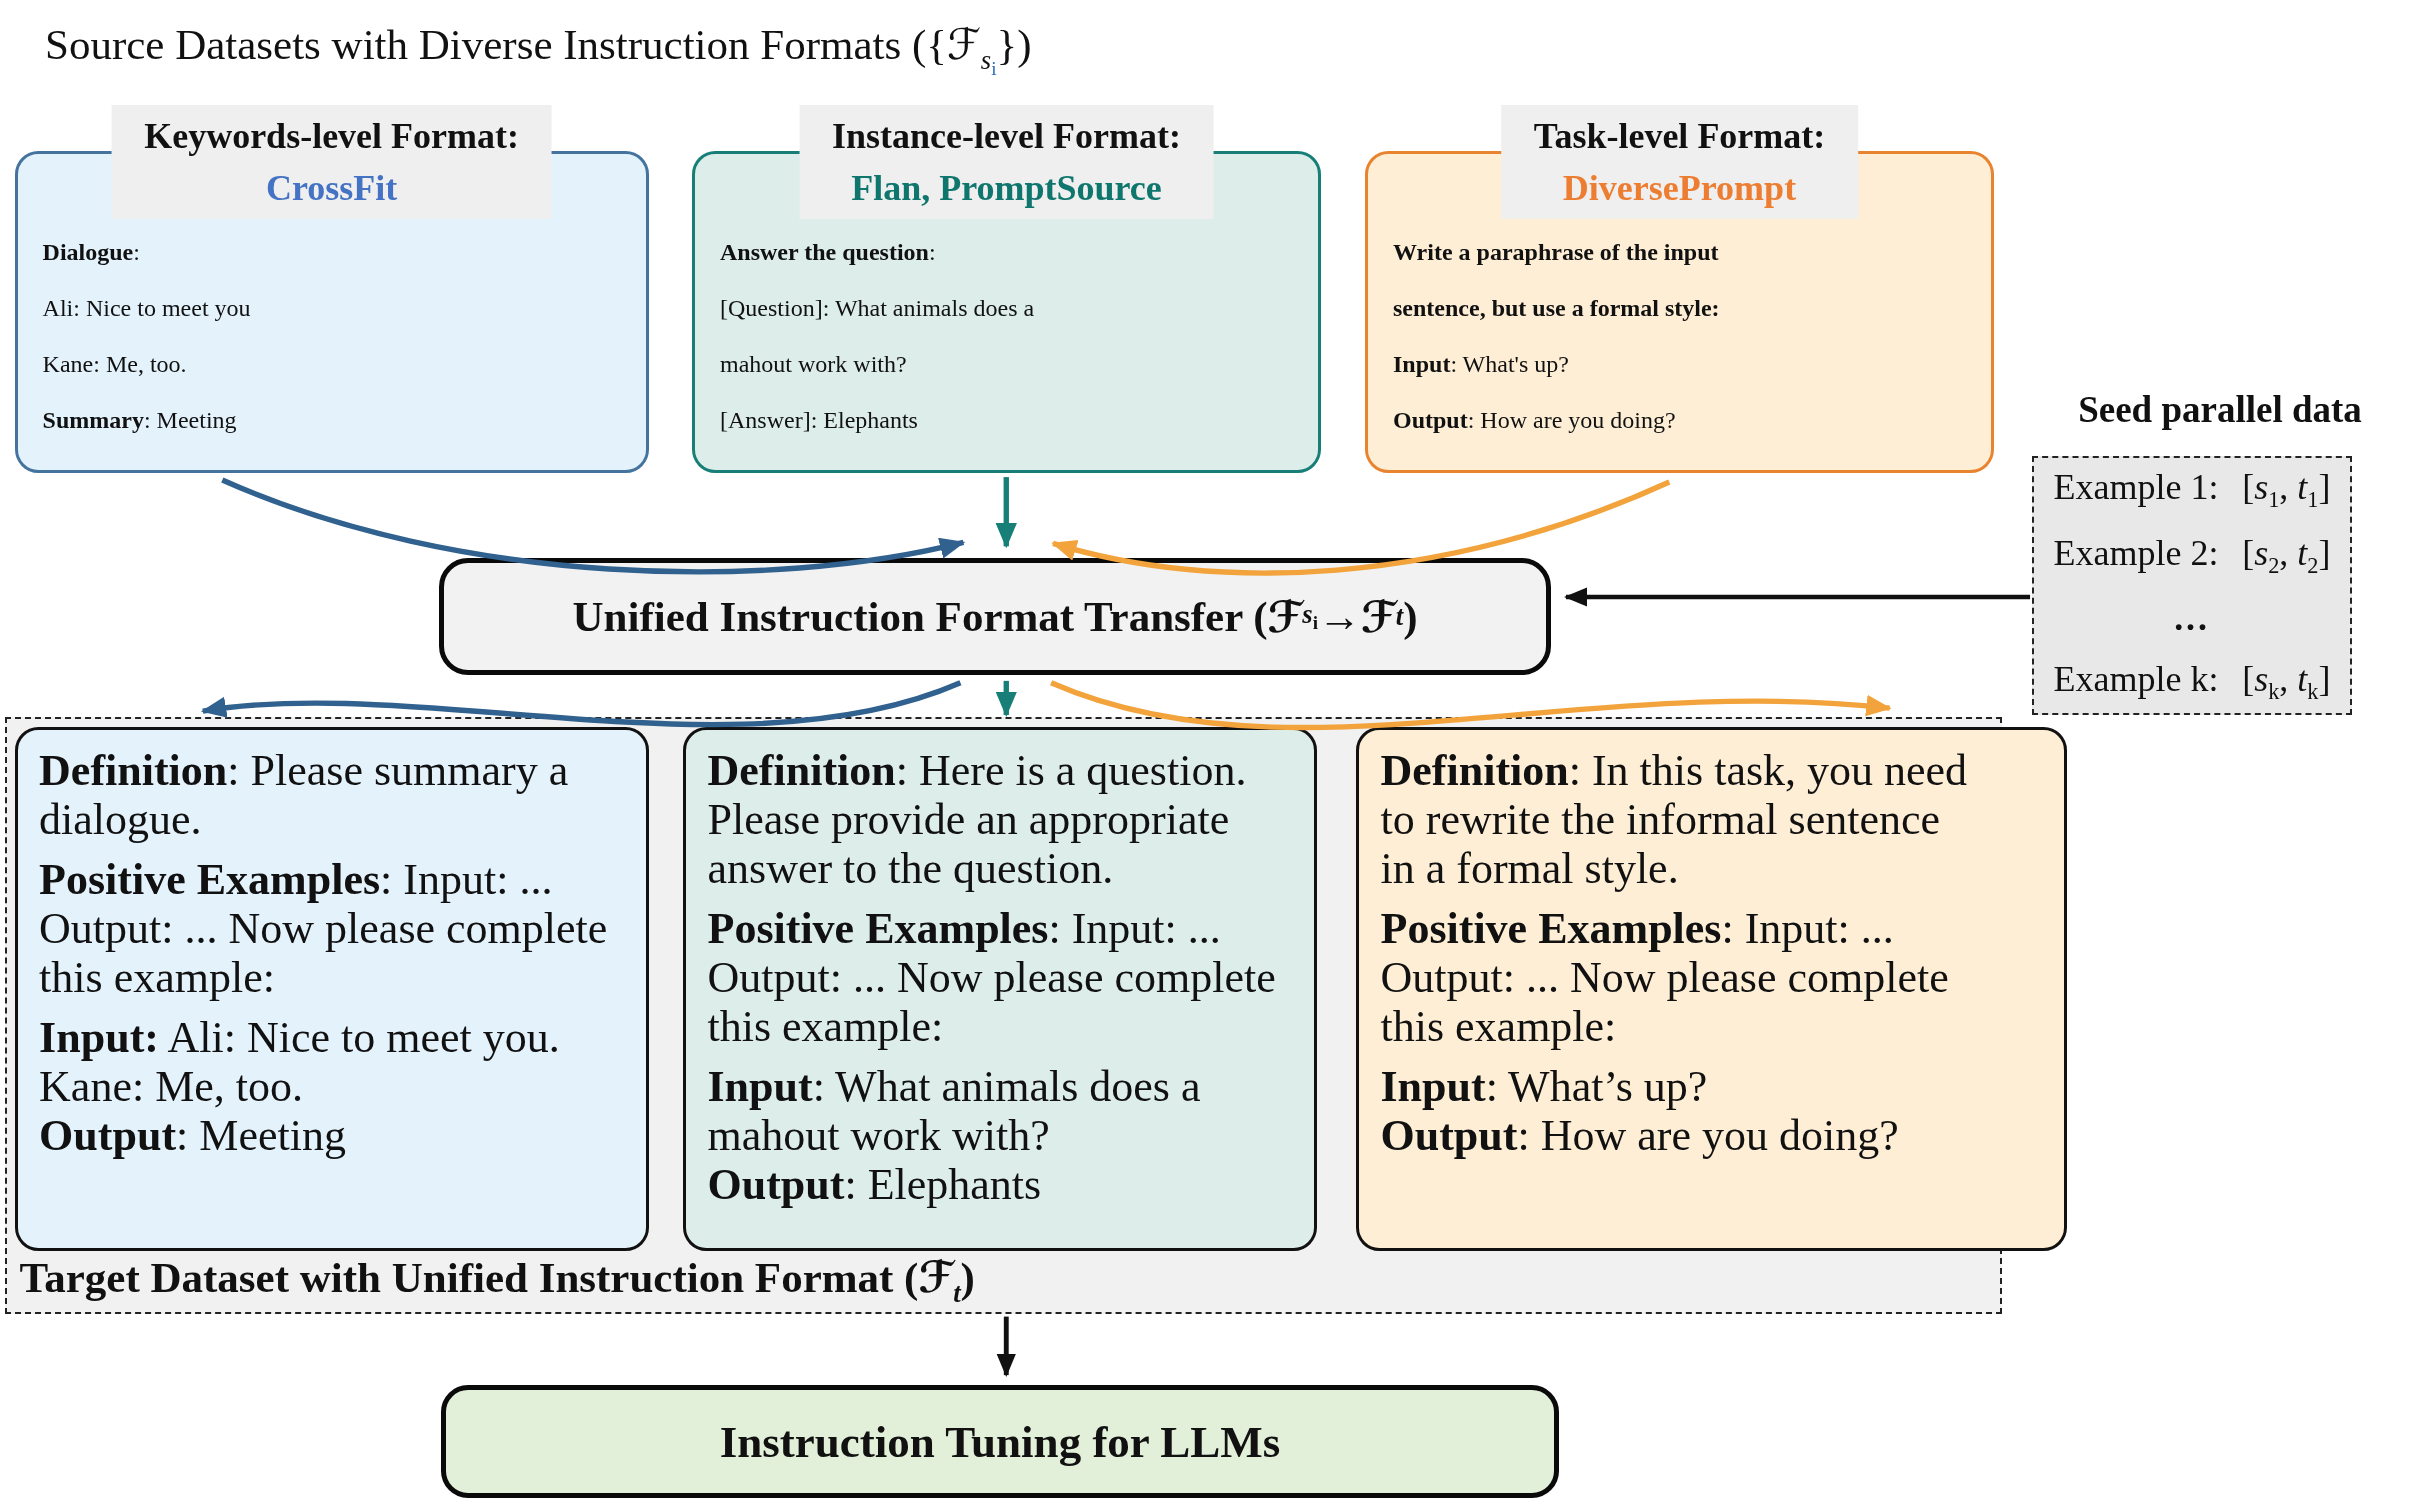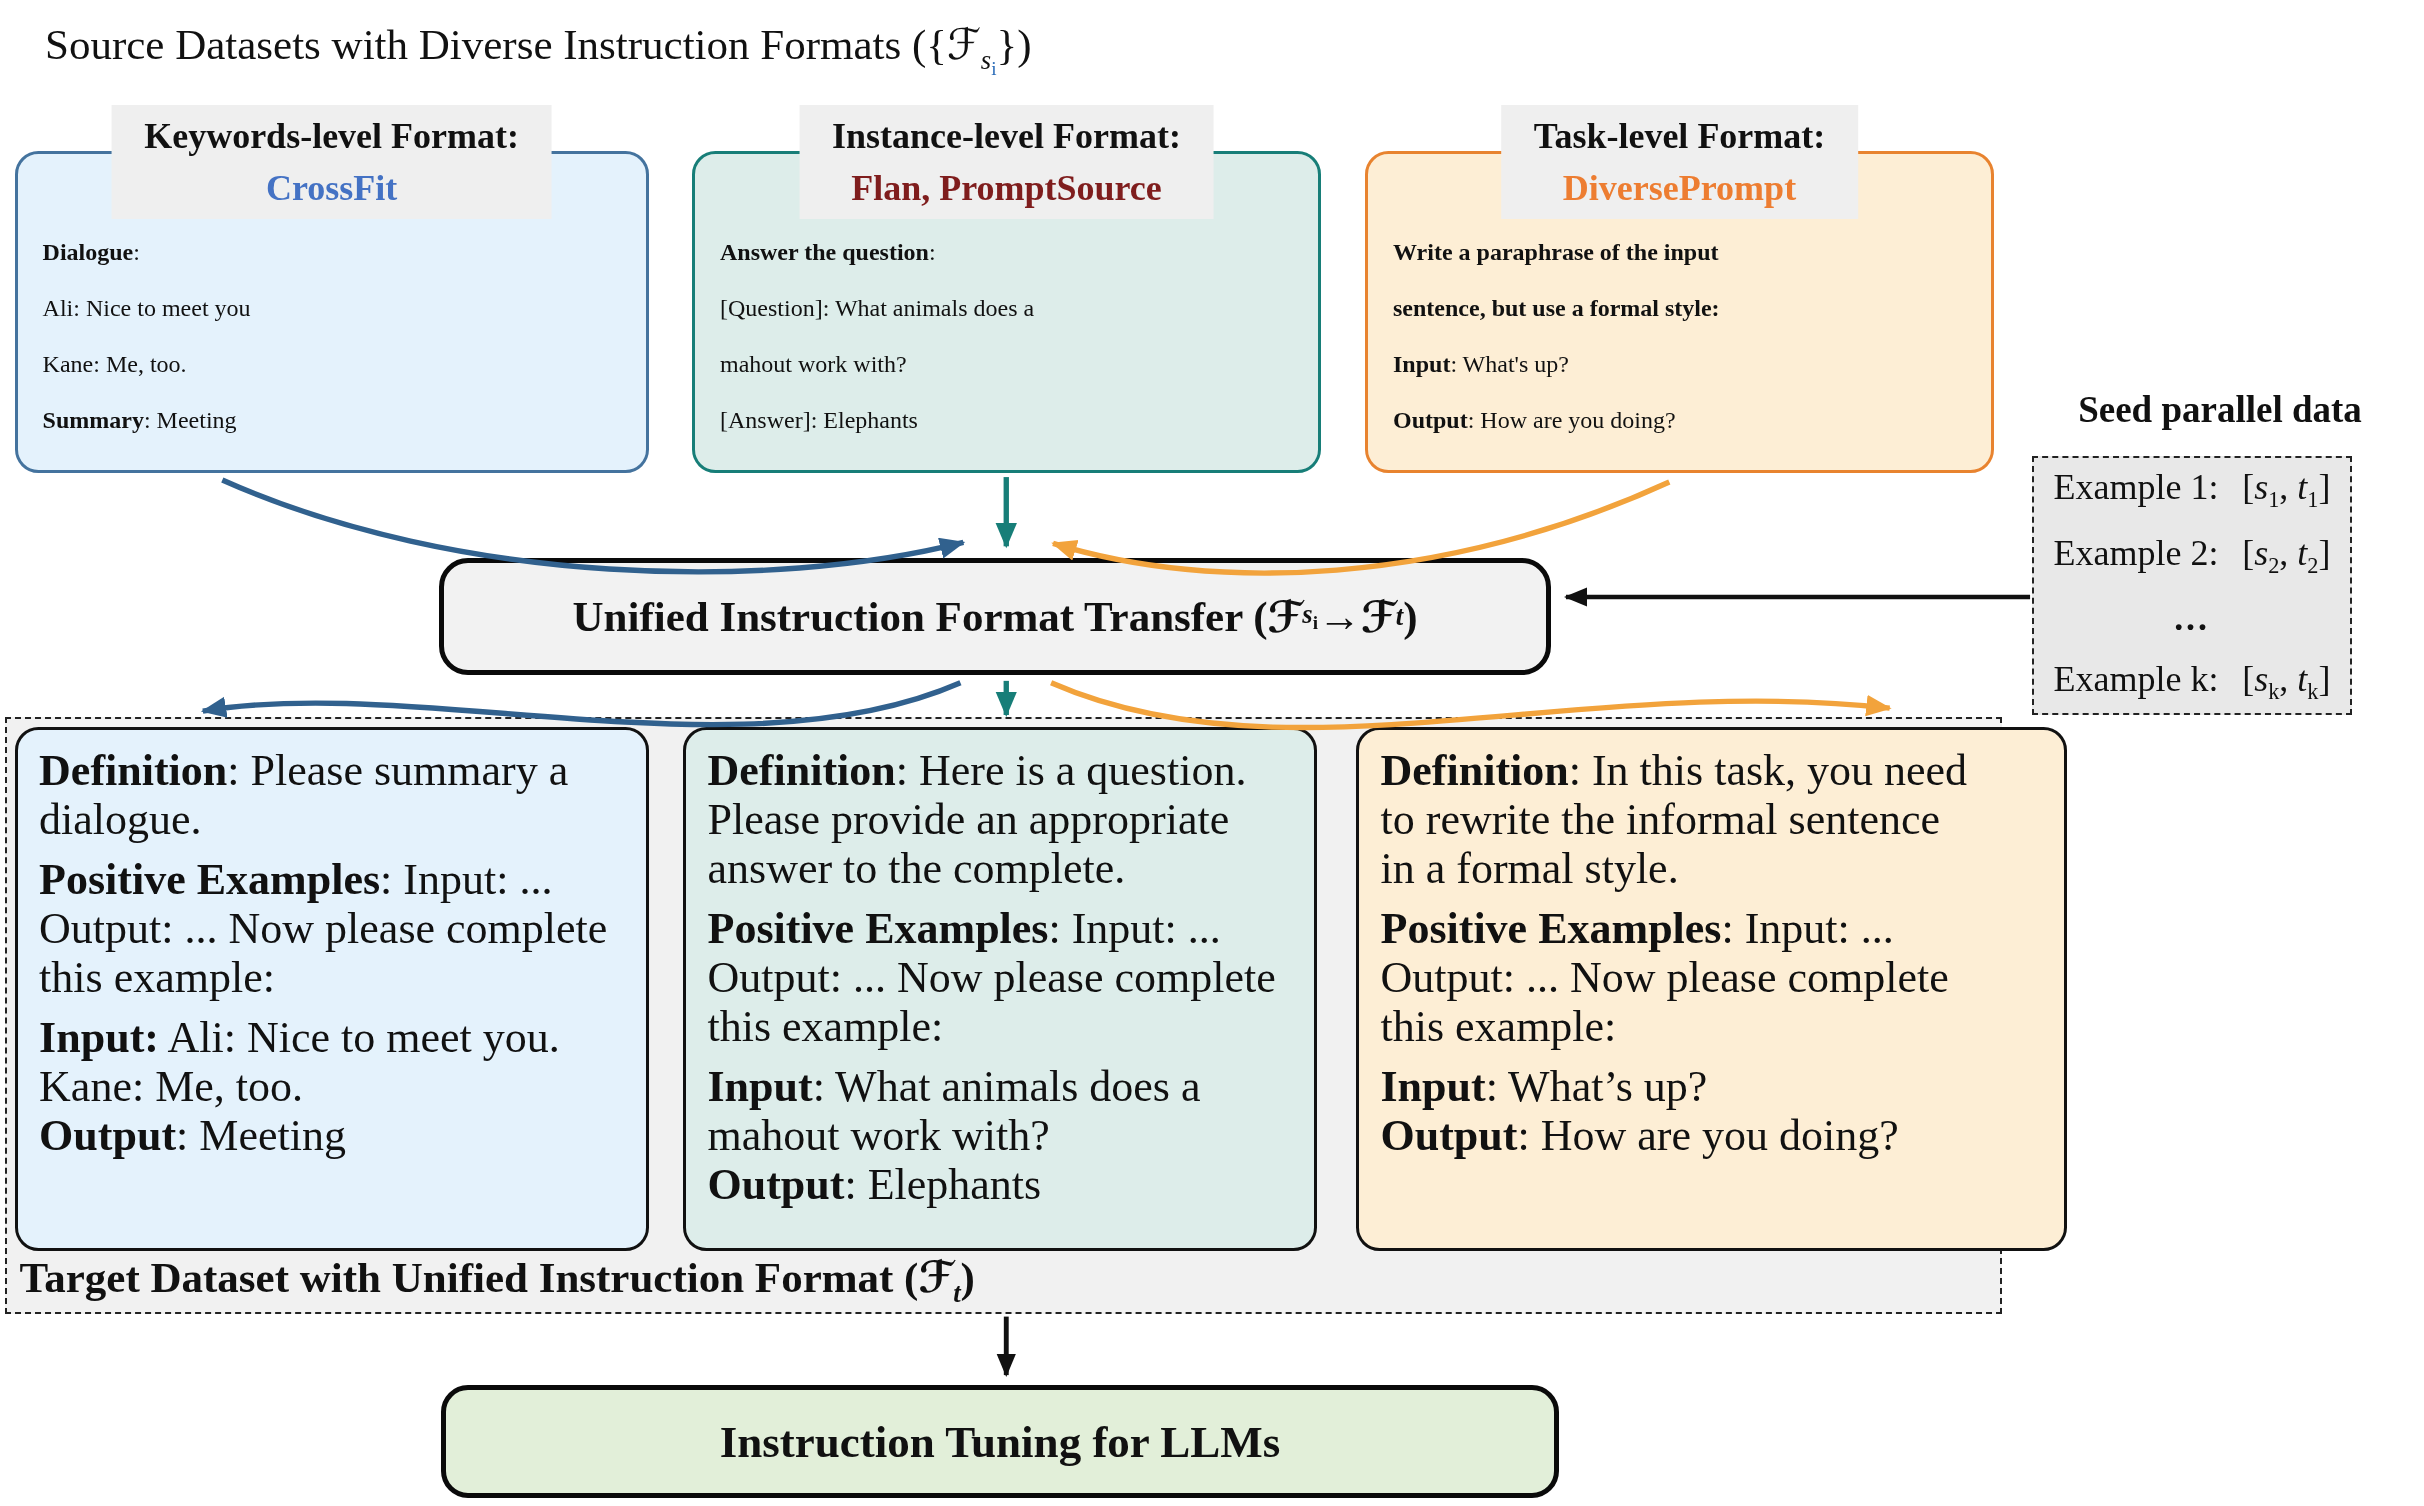--- a/index.html
+++ b/index.html
@@ -102,21 +102,21 @@
         <div class="ln"><b>Dialogue</b><span>:</span></div>
         <div class="ln"><span>Ali: Nice to meet you</span></div>
         <div class="ln"><span>Kane: Me, too.</span></div>
         <div class="ln"><b>Summary</b><span>: Meeting</span></div>
       </div>
   </div>
 
   <div class="tbox box-teal" style="left:692px;width:629px;">
     <div class="hdr">
       <div>Instance-level Format:</div>
-      <div style="color: #7f1d1d;">Flan, PromptSource</div>
+      <div style="color: #0f766e;">Flan, PromptSource</div>
     </div>
     <div class="content">
         <div class="ln"><b>Answer the question</b><span>:</span></div>
         <div class="ln"><span>[Question]: What animals does a</span></div>
         <div class="ln"><span>mahout work with?</span></div>
         <div class="ln"><span>[Answer]: Elephants</span></div>
       </div>
   </div>
 
   <div class="tbox box-orange" style="left:1365px;width:629px;">
@@ -179,21 +179,21 @@
           <div class="ln"><span>Kane: Me, too.</span></div>
           <div class="ln"><b>Output</b><span>: Meeting</span></div>
         </div>
       </div>
   </div>
   <div class="bbox box-teal" style="left:683px;width:634px;">
     <div class="content">
         <div class="para">
           <div class="ln"><b>Definition</b><span>: Here is a question.</span></div>
           <div class="ln"><span>Please provide an appropriate</span></div>
-          <div class="ln"><span>answer to the complete.</span></div>
+          <div class="ln"><span>answer to the question.</span></div>
         </div>
         <div class="para">
           <div class="ln"><b>Positive Examples</b><span>: Input: ...</span></div>
           <div class="ln"><span>Output: ... Now please complete</span></div>
           <div class="ln"><span>this example:</span></div>
         </div>
         <div class="para">
           <div class="ln"><b>Input</b><span>: What animals does a</span></div>
           <div class="ln"><span>mahout work with?</span></div>
           <div class="ln"><b>Output</b><span>: Elephants</span></div>

